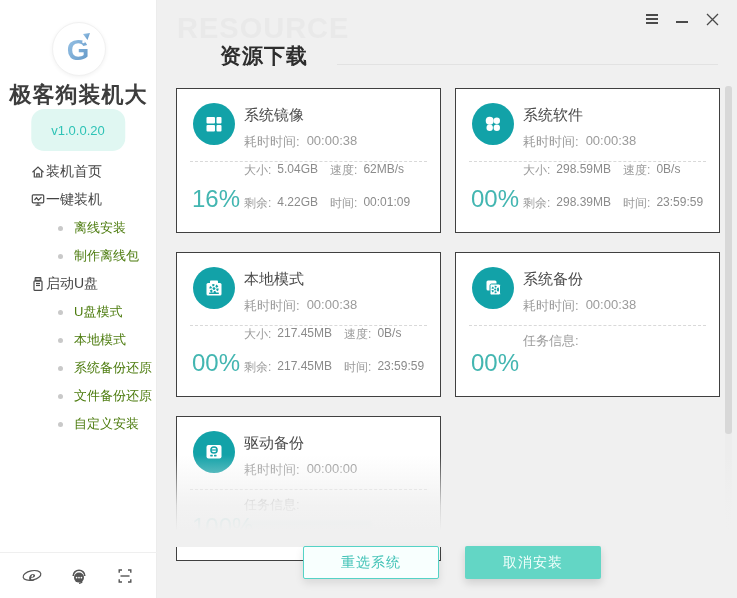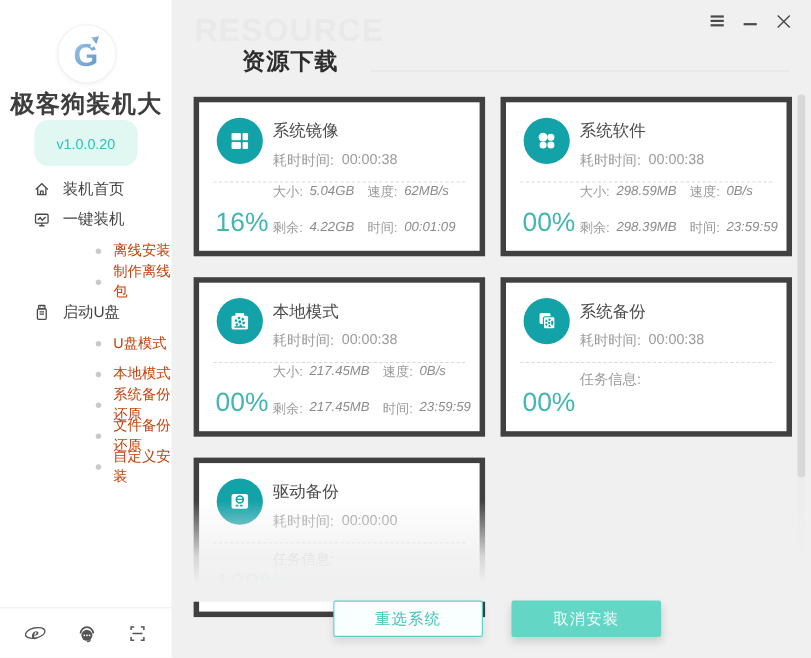--- a/index.html
+++ b/index.html
@@ -10,49 +10,49 @@
     -webkit-font-smoothing:antialiased;
   }
   
   .sidebar{position:absolute;left:0;top:0;width:157px;height:598px;background:#ffffff;border-right:1px solid #ececec;box-sizing:border-box;}
   .logo-wrap{position:absolute;left:0;top:22px;width:157px;display:flex;justify-content:center;}
   .logo-circle{width:52px;height:52px;border-radius:50%;background:#fff;border:1px solid #f1f1f1;box-shadow:0 1px 4px rgba(0,0,0,.06);display:flex;align-items:center;justify-content:center;}
   .app-name{position:absolute;left:0;top:80px;width:157px;text-align:center;font-size:22px;font-weight:700;color:#3d3d3d;letter-spacing:1px;}
   .version-pill{position:absolute;left:50%;transform:translateX(-50%);top:109px;height:42px;padding:0 20px;border-radius:13px;background:#e0f7f2;color:#2ec3b6;font-size:13px;display:flex;align-items:center;}
   .nav{position:absolute;left:0;top:158px;width:157px;}
   .nav-row{height:28px;display:flex;align-items:center;cursor:default;}
-  .nav-row.top{padding-left:29px;gap:11px;color:#454545;font-size:14px;}
-  .nav-row.sub{padding-left:87px;gap:11px;color:#c2410c;font-size:13px;}
+  .nav-row.top{padding-left:29px;color:#454545;font-size:14px;}
+  .nav-row.sub{padding-left:58px;gap:11px;color:#4d7c0f;font-size:13px;}
   .nav-row.sub .dot{width:5px;height:5px;border-radius:50%;background:#c9c9c9;flex:0 0 auto;}
   .nav-row.sub.active{background:#ececeb;border-radius:14px;margin-left:10px;margin-right:6px;padding-left:48px;color:#2f2f2f;font-weight:700;height:27px;}
   .nav-row.sub.active .dot{background:#333;}
   .nav-ic{width:17px;height:17px;display:flex;align-items:center;justify-content:center;flex:0 0 auto;}
   .sidebar-footer{position:absolute;left:0;bottom:0;width:157px;height:46px;border-top:1px solid #efefef;box-sizing:border-box;display:flex;align-items:center;justify-content:space-between;padding:0 22px;}
   .foot-ic{width:20px;height:20px;display:flex;align-items:center;justify-content:center;cursor:pointer;}
   
   .win-controls{position:absolute;top:11px;right:17px;display:flex;align-items:center;gap:14px;}
   .wc{width:16px;height:16px;display:flex;align-items:center;justify-content:center;cursor:pointer;}
   .burger{display:flex;flex-direction:column;gap:2.5px;width:12px;}
   .burger i{display:block;height:1.5px;background:#4a4a4a;}
   .minline{width:12px;height:1.5px;background:#4a4a4a;margin-top:6px;}
   
   .watermark{position:absolute;left:177px;top:12px;font-size:29px;font-weight:800;color:#e9e9e9;letter-spacing:1px;z-index:0;}
   .page-title{position:absolute;left:176px;top:42px;font-size:21px;font-weight:700;color:#2d2d2d;z-index:1;letter-spacing:1px;margin-left:44px;}
   .title-rule{position:absolute;left:337px;top:64px;width:381px;height:1px;background:#e2e2e2;}
   
-  .card{position:absolute;width:265px;height:145px;background:#fff;border:5px solid #404040;box-sizing:border-box;}
+  .card{position:absolute;width:265px;height:145px;background:#fff;border:1px solid #404040;box-sizing:border-box;}
   .card-icon{position:absolute;left:16px;top:14px;width:42px;height:42px;border-radius:50%;background:#12a2a8;display:flex;align-items:center;justify-content:center;}
   .card-title{position:absolute;left:67px;top:17px;font-size:15px;color:#4a4a4a;}
   .card-time{position:absolute;left:67px;top:44px;font-size:13px;color:#9b9b9b;display:flex;gap:7px;}
   .card-divider{position:absolute;left:13px;right:13px;top:72px;border-top:1px dashed #d9d9d9;}
   .card-percent{position:absolute;left:15px;top:96px;font-size:24px;color:#43b6b1;}
   .card-stats{position:absolute;left:67px;top:73px;display:grid;grid-template-columns:auto auto;column-gap:12px;row-gap:16px;font-size:12px;}
   .stat{display:flex;gap:6px;white-space:nowrap;}
   .stat .lbl{color:#9b9b9b;}
-  .stat .val{color:#8b8b8b;font-style:italic;}
+  .stat .val{color:#8b8b8b;}
   .card-task{position:absolute;left:67px;top:79px;font-size:13px;color:#9b9b9b;}
   .task-ghost{position:absolute;left:67px;top:104px;width:128px;height:11px;background:rgba(110,200,190,.35);filter:blur(1.5px);border-radius:2px;}
   
   .fade-overlay{position:absolute;left:157px;top:455px;width:580px;height:92px;z-index:3;pointer-events:none;
     background:linear-gradient(to bottom, rgba(240,240,240,0) 0%, rgba(240,240,240,.85) 55%, #f0f0f0 82%, #f0f0f0 100%);}
   .scroll-track{position:absolute;left:725px;top:86px;width:7px;height:458px;background:#ededed;border-radius:3px;z-index:2;}
   .scroll-thumb{position:absolute;left:0;top:0;width:7px;height:348px;background:#d8d8d8;border-radius:3px;}
   
   .btn{position:absolute;top:546px;width:136px;height:33px;border-radius:2px;font-size:14px;display:flex;align-items:center;justify-content:center;cursor:pointer;z-index:4;letter-spacing:1px;}
   .btn-reselect{left:303px;background:#f8fffe;border:1px solid #55d3c6;color:#43c3b7;box-sizing:border-box;box-shadow:0 4px 8px rgba(0,0,0,.10);}

